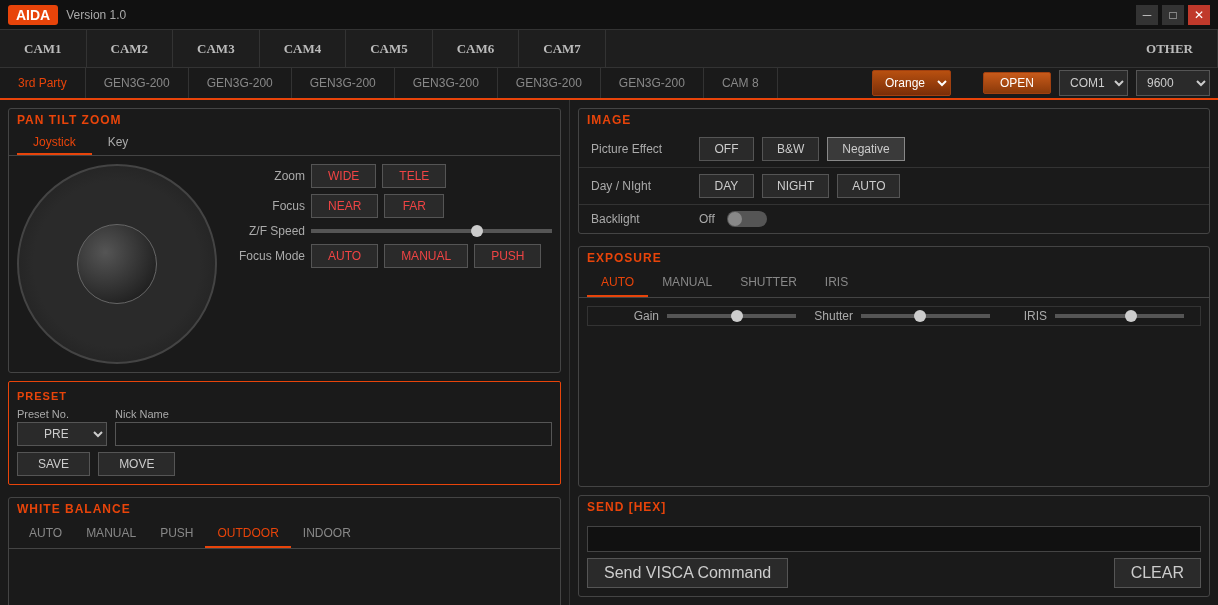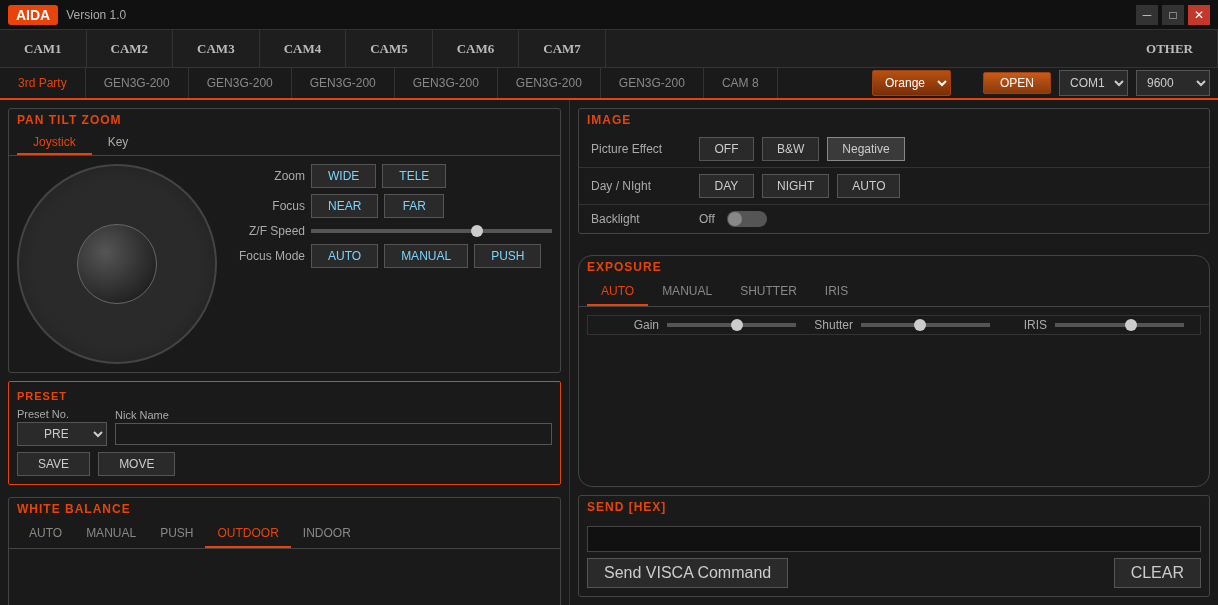--- a/index.html
+++ b/index.html
@@ -218,21 +218,21 @@
     }
     .ctrl-label {
       width: 80px;
       text-align: right;
       color: #aaa;
       font-size: 12px;
     }
     .ctrl-btn {
       background: #2a2a2a;
       border: 1px solid #555;
-      color: #7dd3fc;
+      color: #ef4444;
       padding: 4px 16px;
       cursor: pointer;
       font-size: 12px;
       min-width: 60px;
       text-align: center;
     }
 
     .slider-container {
       flex: 1;
       display: flex;
@@ -249,21 +249,20 @@
     .preset-title {
       color: #e8440a;
       font-size: 11px;
       font-weight: bold;
       margin-bottom: 6px;
       letter-spacing: 1px;
     }
     .preset-row {
       display: flex;
       gap: 8px;
-      align-items: center;
       margin-bottom: 6px;
     }
     .preset-col-label {
       color: #aaa;
       font-size: 11px;
       width: 80px;
     }
     .preset-select {
       background: #2a2a2a;
       border: 1px solid #555;
@@ -375,22 +374,22 @@
       background: #888;
       border-radius: 50%;
       position: absolute;
       top: 1px;
       left: 1px;
     }
 
     
     .exposure-section {
       border: 1px solid #444;
-      margin: 17px 8px 4px 8px;
-      border-radius: 14px;
+      margin: 8px 8px 4px 8px;
+      border-radius: 3px;
       flex: 1;
     }
     .exp-tabs {
       display: flex;
       border-bottom: 1px solid #444;
       padding: 0 8px;
     }
     .exp-tab {
       padding: 6px 14px;
       color: #888;

